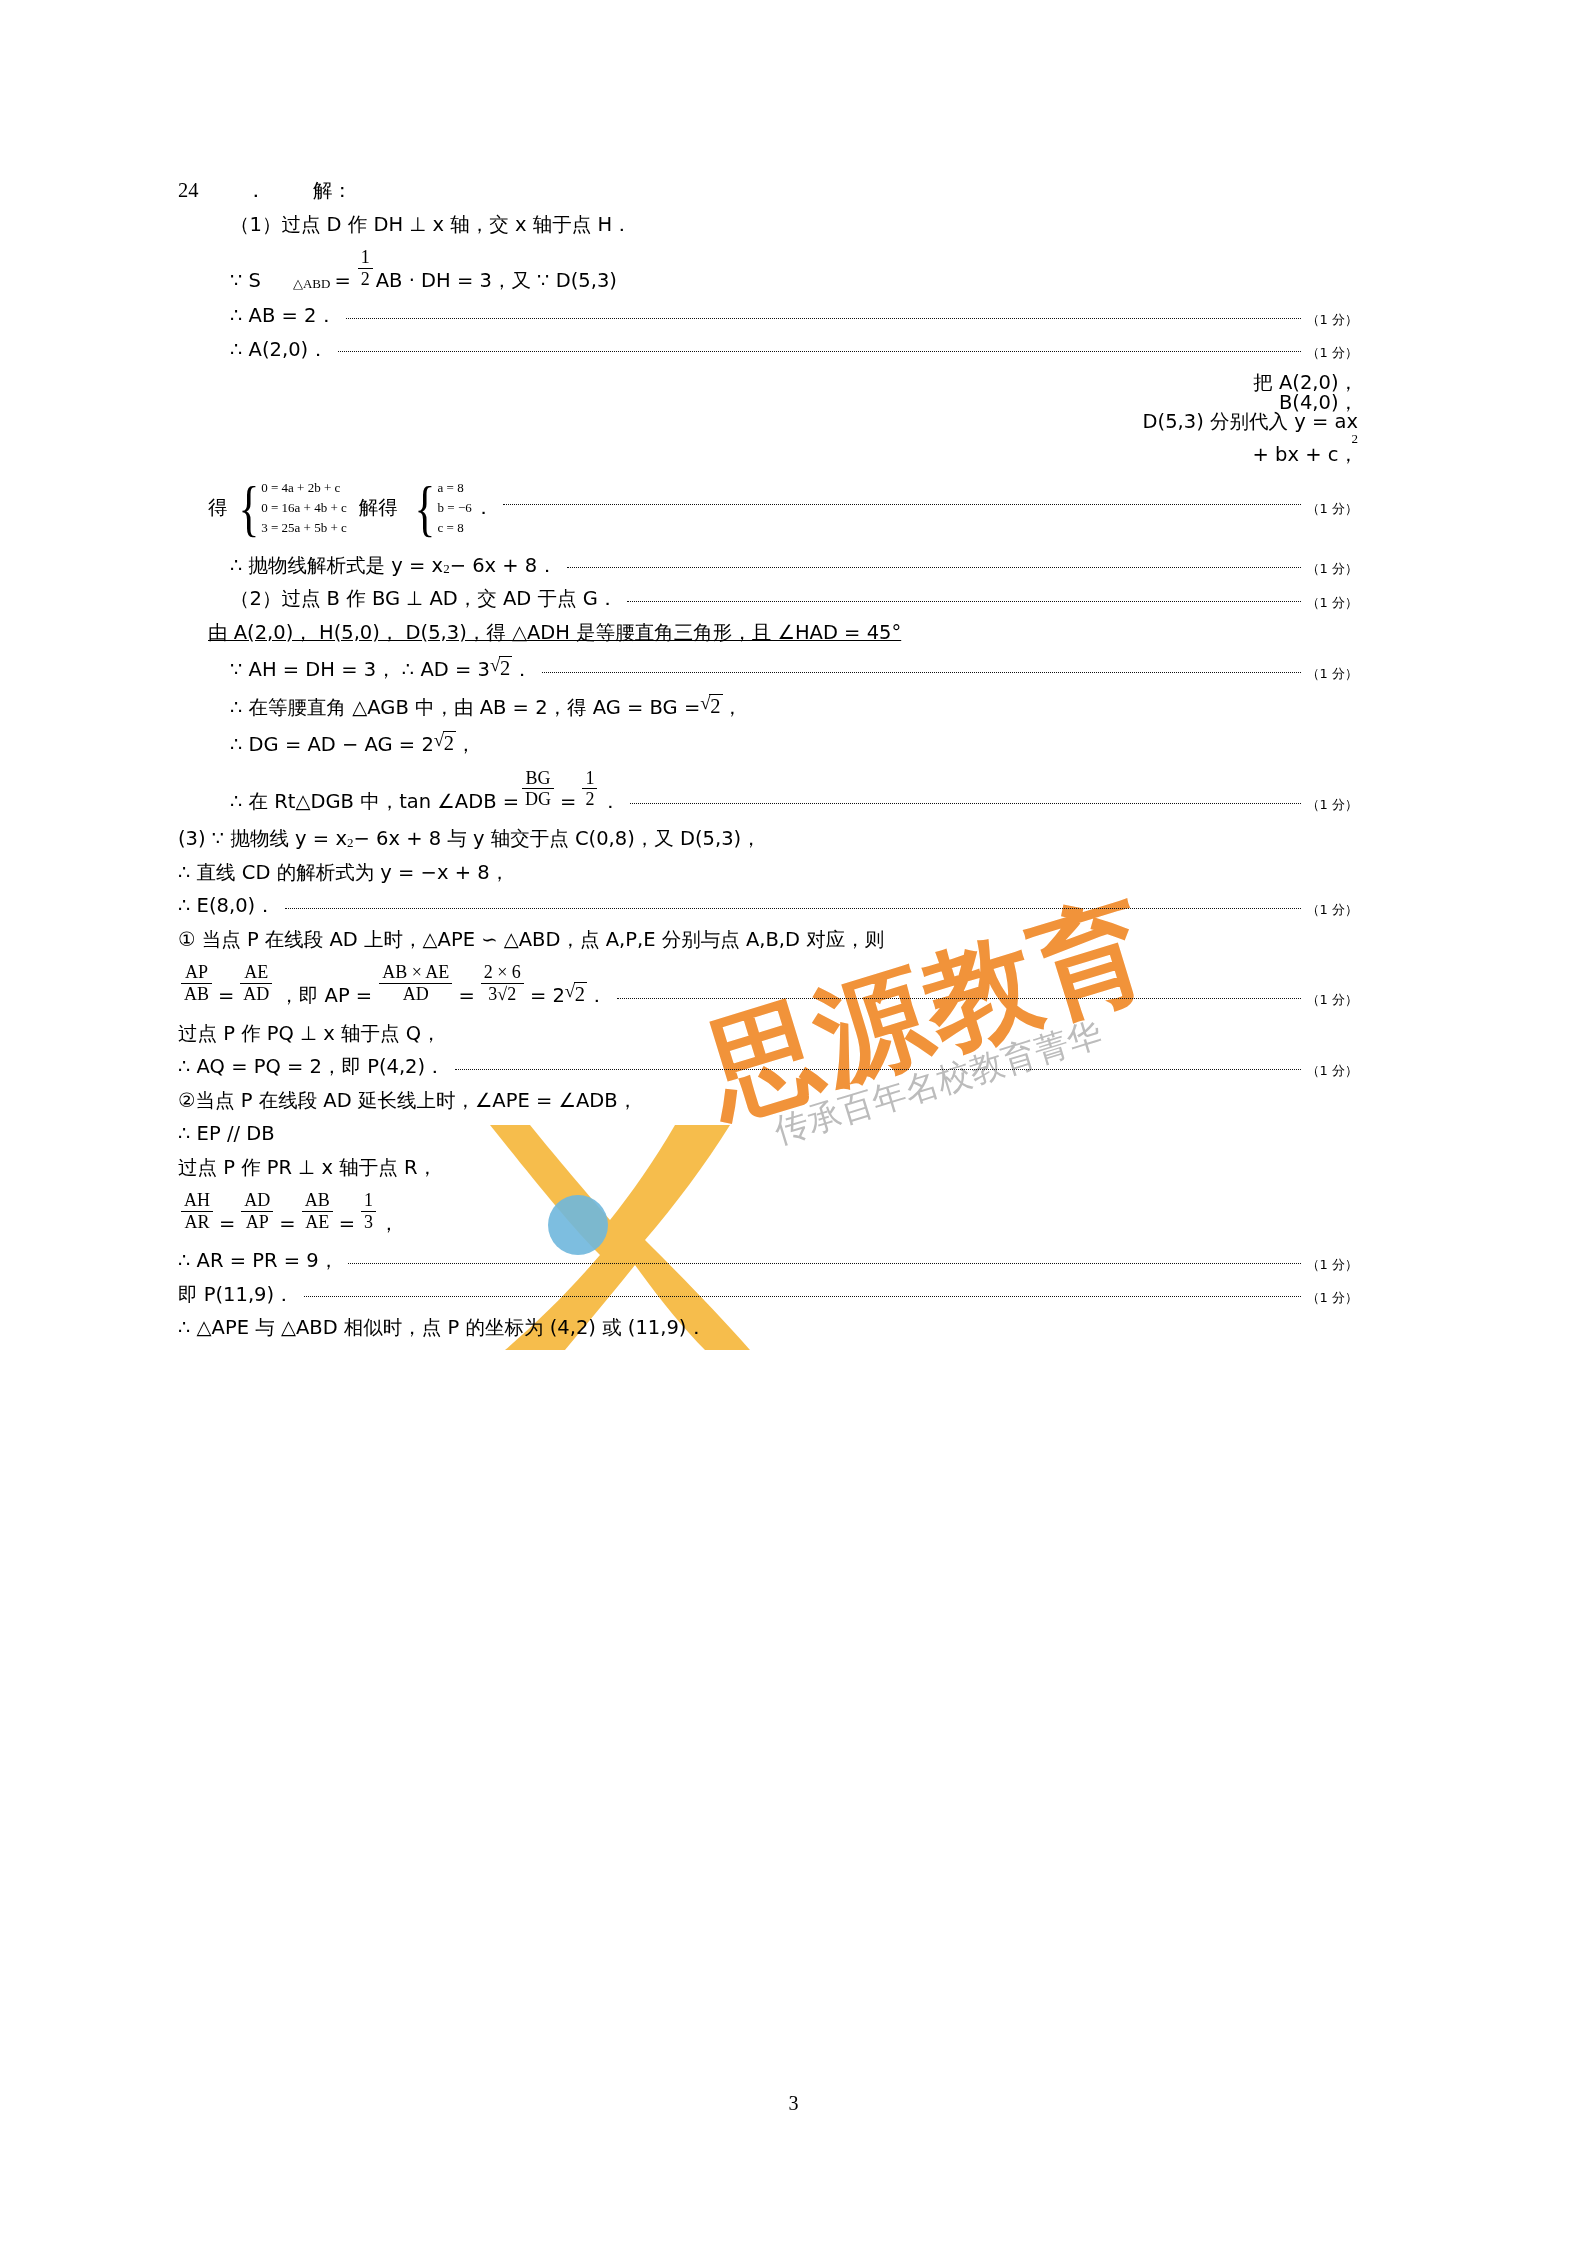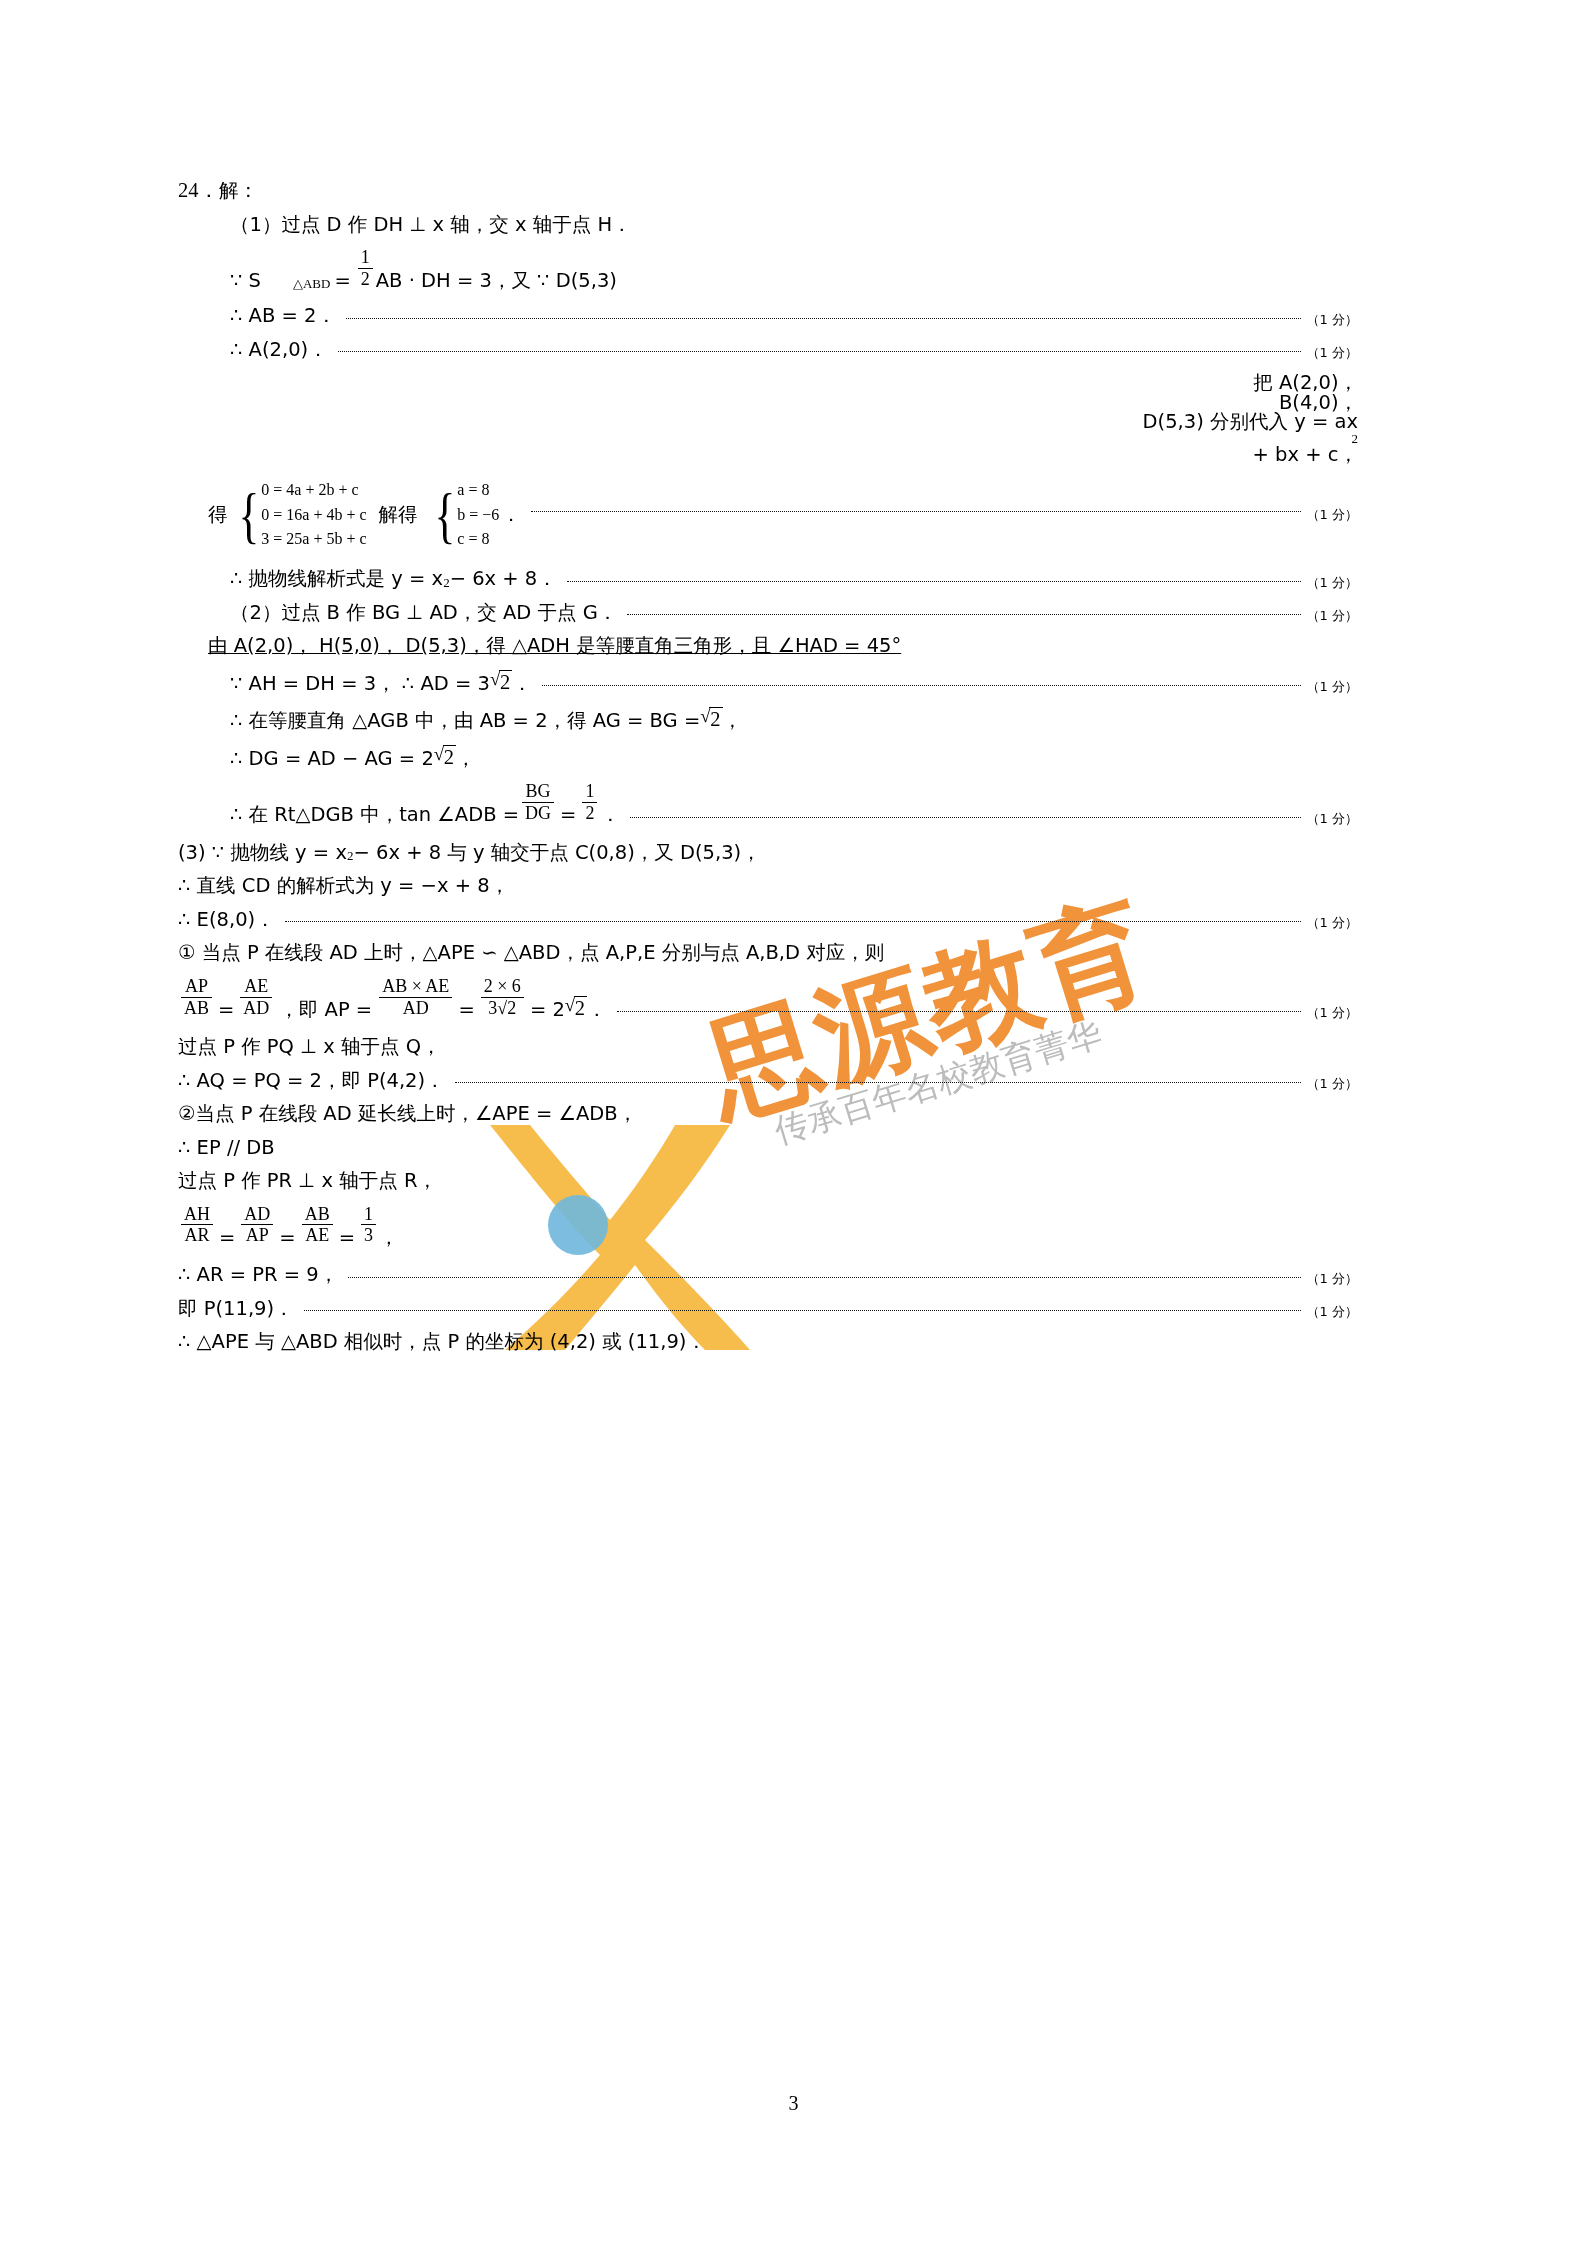--- a/index.html
+++ b/index.html
@@ -95,21 +95,21 @@
     font-size: 62px;
     line-height: 0.85;
     font-family: "Liberation Serif", serif;
     transform: scaleX(0.7);
     display: inline-block;
     margin-right: -2px;
   }
   .sysrows {
     display: inline-flex;
     flex-direction: column;
-    font-size: 16px;
+    font-size: 13px;
     line-height: 1.52;
   }
 
   
   .wm {
     position: absolute;
     pointer-events: none;
     user-select: none;
   }
   .wm-main {
@@ -159,21 +159,21 @@
     <svg width="300" height="260" viewBox="0 0 300 260">
       <path d="M40 20 C80 70 120 120 150 150 C120 185 90 215 55 245 L115 245 C140 215 165 185 185 160 C210 195 235 225 255 245 L300 245 C265 205 225 165 195 135 C225 100 255 60 280 20 L225 20 C205 55 180 90 160 115 C130 80 100 45 80 20 Z" fill="#f5b942" opacity="0.95"></path>
       <circle cx="128" cy="120" r="30" fill="#6fb7dd" opacity="0.9"></circle>
     </svg>
   </div>
   <div class="wm wm-main">思源教育</div>
   <div class="wm wm-sub">传承百年名校教育菁华</div>
 
   <div class="content">
 
-    <div class="line" style="">
+    <div class="line" style="gap:47px;">
       <span class="num">24</span>
         <span class="num">．</span>
         <span class="cn">解：</span>
     </div>
 
     <div class="line indent2">
       <span class="cn">（1）过点 D 作 DH ⊥ x 轴，交 x 轴于点 H．</span>
     </div>
 
     <div class="line indent2" style="margin-bottom:16px;">

